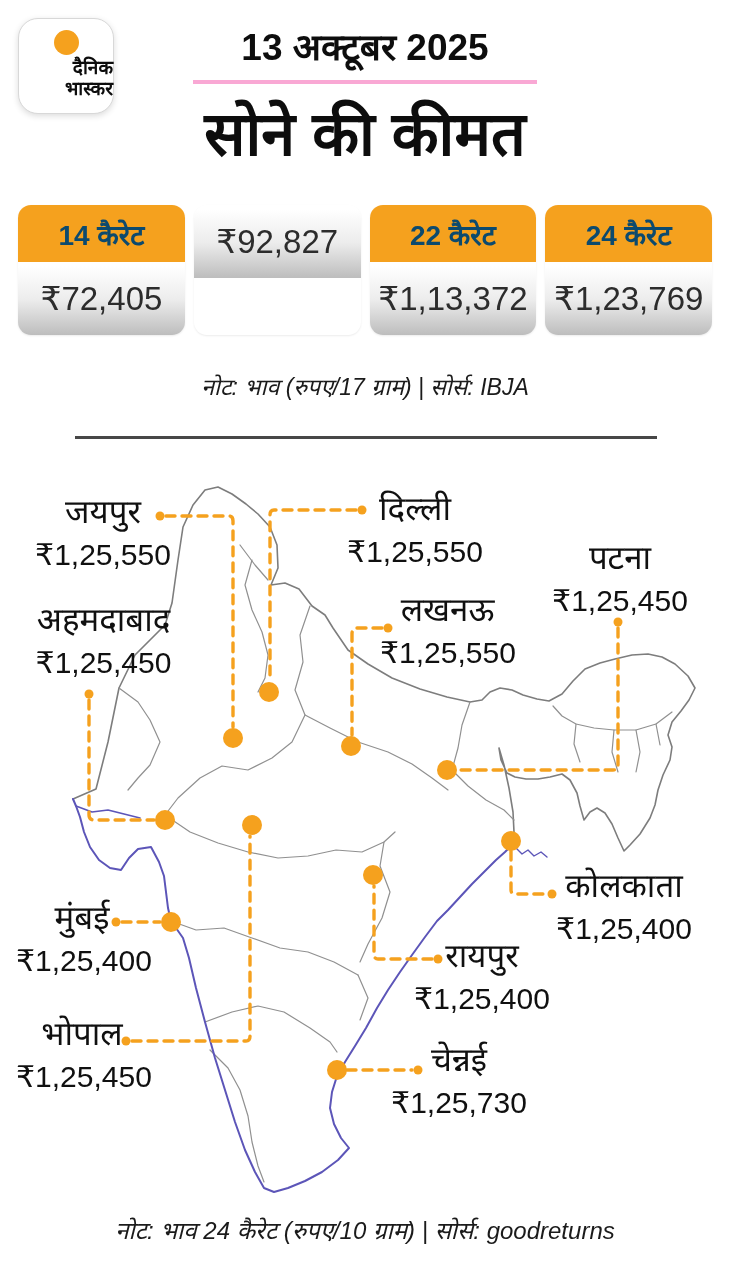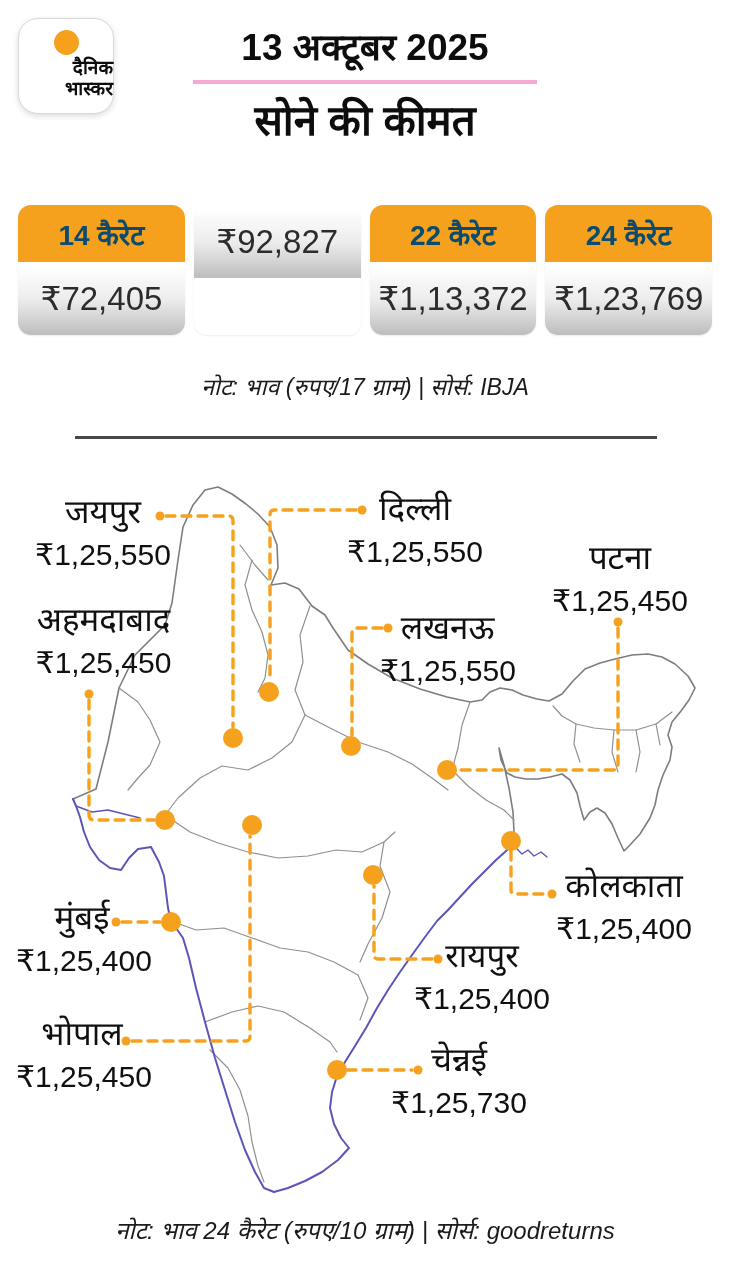--- a/index.html
+++ b/index.html
@@ -22,21 +22,21 @@
   .brand-dot{width:25px;height:25px;border-radius:50%;background:var(--accent);margin:11px auto 3px;}
   .brand-l1,.brand-l2{font-weight:bold;font-size:19px;line-height:1.1;color:#0d0d0d;text-align:right;}
   
   .date-wrap{position:absolute;top:20px;left:0;width:730px;text-align:center;}
   .date{
     display:inline-block;font-size:37px;font-weight:bold;color:#0d0d0d;
     padding:0 48px 9px;border-bottom:4px solid #f9a8d4;
   }
   .title{
     position:absolute;top:90px;left:0;width:730px;text-align:center;
-    font-size:42px;font-weight:bold;color:#0d0d0d;letter-spacing:0px;
+    font-size:61px;font-weight:bold;color:#0d0d0d;letter-spacing:0px;
   }
   
   .cards{position:absolute;top:205px;left:18px;width:694px;display:flex;gap:9px;}
   .card{flex:1;border-radius:13px;overflow:hidden;box-shadow:0 1px 2px rgba(0,0,0,.08);}
   .card-head{
     background:var(--accent);height:57px;display:flex;align-items:center;justify-content:center;
     font-size:28px;font-weight:bold;color:#0c4a6e;
   }
   .card-body{
     height:73px;display:flex;align-items:center;justify-content:center;
@@ -187,21 +187,21 @@
     <div class="cprice">₹1,25,550</div>
   </div>
   <div class="city" style="left:550px;top:538px;width:140px;">
     <div class="cname">पटना</div>
     <div class="cprice">₹1,25,450</div>
   </div>
   <div class="city" style="left:26px;top:600px;width:155px;">
     <div class="cname">अहमदाबाद</div>
     <div class="cprice">₹1,25,450</div>
   </div>
-  <div class="city" style="left:380px;top:608px;width:135px;">
+  <div class="city" style="left:380px;top:590px;width:135px;">
     <div class="cname">लखनऊ</div>
     <div class="cprice">₹1,25,550</div>
   </div>
   <div class="city" style="left:550px;top:866px;width:148px;">
     <div class="cname">कोलकाता</div>
     <div class="cprice">₹1,25,400</div>
   </div>
   <div class="city" style="left:16px;top:898px;width:132px;">
     <div class="cname">मुंबई</div>
     <div class="cprice">₹1,25,400</div>

